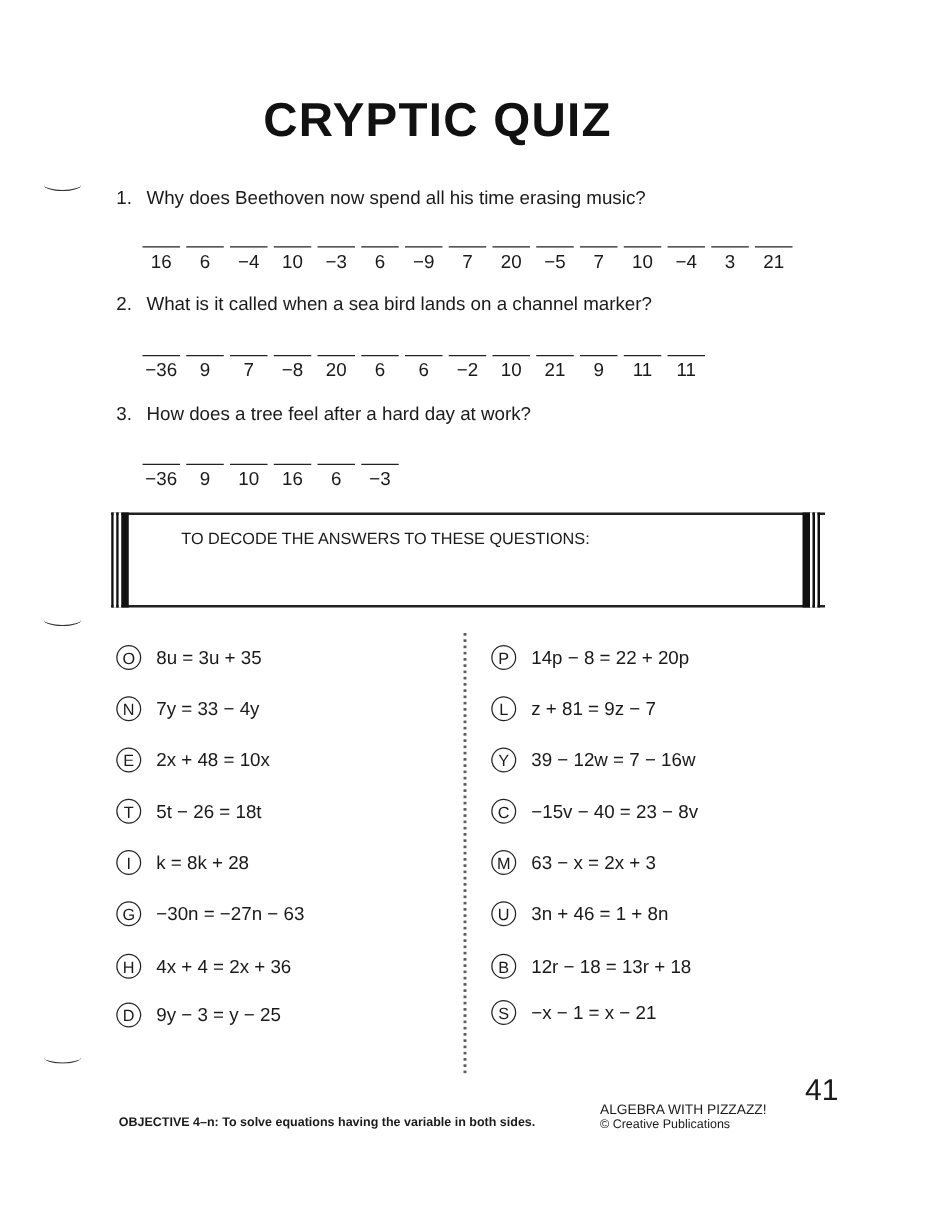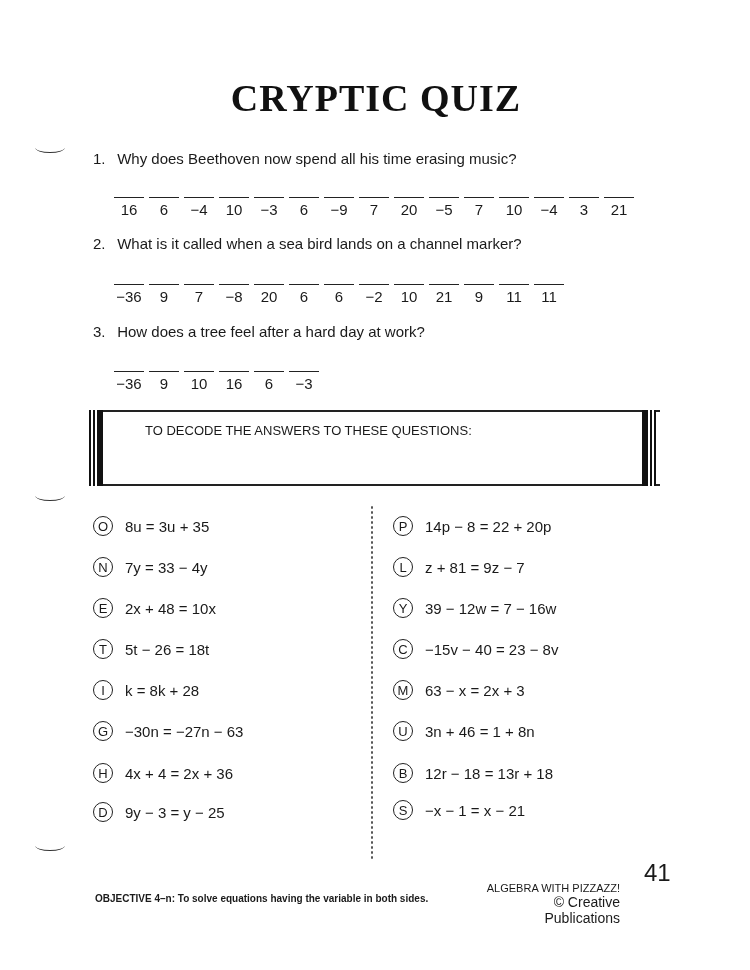--- a/index.html
+++ b/index.html
@@ -2,22 +2,22 @@
 <html><head>
 <meta charset="utf-8">
 <style>
   html, body { margin: 0; padding: 0; background: #ffffff; }
   body {
     width: 750px; height: 970px; position: relative; overflow: hidden;
     font-family: "Liberation Sans", sans-serif; color: #1a1a1a;
   }
   .title {
     position: absolute; left: 0; width: 700px; top: 76px; text-align: center;
-    font-family: Liberation Serif, serif; font-weight: bold; font-size: 38px;
-    letter-spacing: 1px; color: #111; padding-left: 26px;
+    font-family: Liberation Sans, sans-serif; font-weight: bold; font-size: 38px;
+    letter-spacing: 1px; color: #111;
   }
   .q { position: absolute; left: 93px; font-size: 15px; }
   .q .num { display: inline-block; width: 20px; }
   .blanks { position: absolute; left: 114px; display: flex; }
   .blank {
     width: 30px; margin-right: 5px; text-align: center; font-size: 15px;
     border-top: 1.5px solid #222; padding-top: 3px;
   }
   .decode-box {
     position: absolute; left: 89px; top: 410px; width: 571px; height: 76px;
@@ -36,22 +36,22 @@
     width: 20px; height: 20px; border: 1.5px solid #222; border-radius: 50%;
     display: flex; align-items: center; justify-content: center;
     font-size: 13px; margin-right: 12px; box-sizing: border-box;
   }
   .divider {
     position: absolute; left: 370px; top: 505px; width: 4px; height: 355px;
     background-image: radial-gradient(circle, #555 1px, transparent 1.4px);
     background-size: 4px 5px;
   }
   .footer-obj { position: absolute; left: 95px; top: 893px; font-size: 10px; font-weight: bold; }
-  .footer-brand { position: absolute; left: 480px; top: 882px; font-size: 11px; text-align: right; width: 140px; }
-  .footer-brand .copy { font-size: 14px; }
+  .footer-brand { position: absolute; left: 480px; top: 882px; font-size: 11px; text-align: left; width: 140px; }
+  .footer-brand .copy { font-size: 10px; }
   .pagenum { position: absolute; left: 644px; top: 859px; font-size: 24px; font-weight: normal; }
   .punch { position: absolute; left: 35px; width: 30px; height: 10px; border-bottom: 1.5px solid #333; border-radius: 0 0 50% 50%; }
 </style>
 </head>
 <body>
 
 <div class="punch" style="top:142px;"></div>
 <div class="punch" style="top:490px;"></div>
 <div class="punch" style="top:840px;"></div>
 

